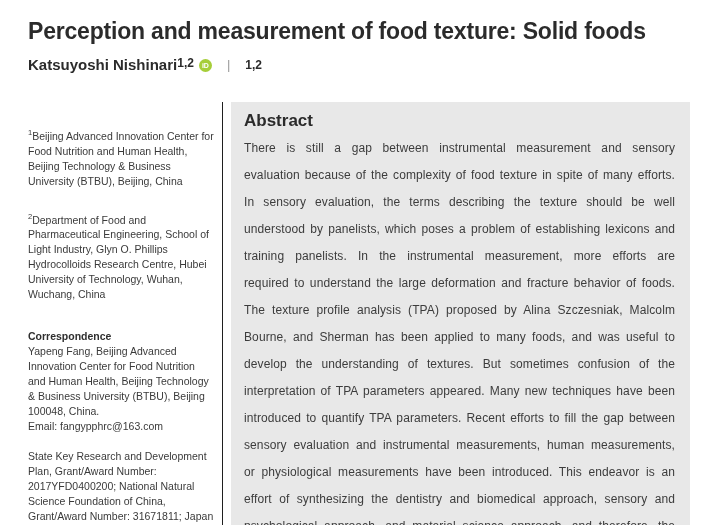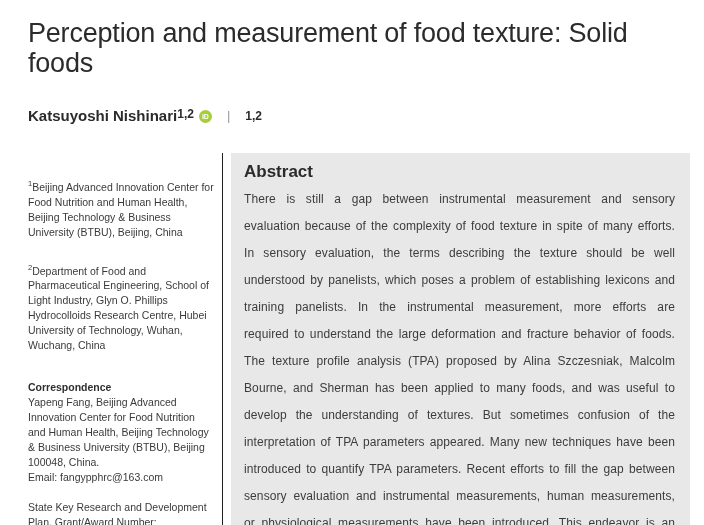--- a/index.html
+++ b/index.html
@@ -7,29 +7,29 @@
   body {
     width: 704px;
     height: 525px;
     font-family: "Liberation Sans", sans-serif;
     color: #3a3a3a;
     overflow: hidden;
   }
   .page { padding: 19px 14px 0 28px; }
 
   .title {
-    font-size: 27px;
-    font-weight: normal;
+    font-size: 23px;
+    font-weight: bold;
     color: #2b2b2b;
     letter-spacing: -0.2px;
     line-height: 1.1;
   }
 
   .authors-row {
-    margin-top: 29px;
+    margin-top: 12px;
     display: flex;
     align-items: center;
     font-size: 15px;
     font-weight: bold;
     color: #2b2b2b;
   }
   .author { display: inline-flex; align-items: flex-start; }
   .author sup { font-size: 12px; line-height: 1; margin-top: 1px; font-weight: bold; }
   .orcid-icon {
     display: inline-flex;

